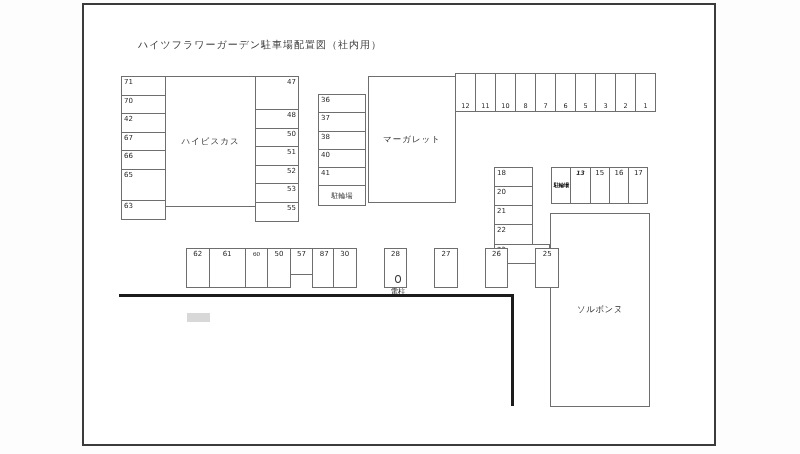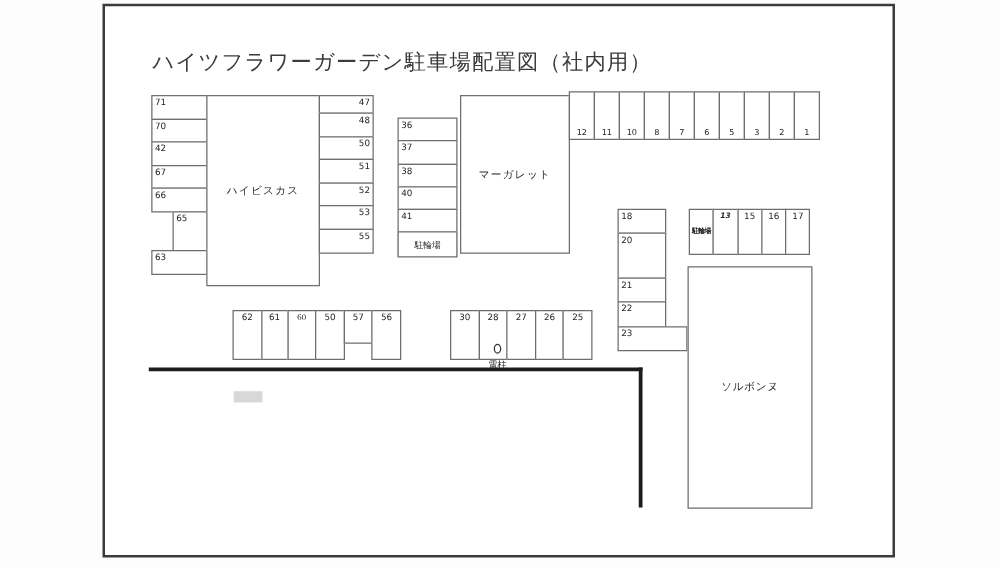--- a/index.html
+++ b/index.html
@@ -1,20 +1,20 @@
 <!DOCTYPE html>
 <html><head>
 <meta charset="utf-8">
 <style>
   html,body{margin:0;padding:0;background:#fdfdfd;}
   .stage{position:relative;width:800px;height:454px;background:#fdfdfd;overflow:hidden;
          font-family:"DejaVu Sans","Liberation Sans",sans-serif;}
   .page{position:absolute;left:82px;top:3px;width:634px;height:443px;background:#ffffff;
         border:2px solid #3b3b3b;box-sizing:border-box;}
-  .title{position:absolute;left:122px;top:38px;font-size:17px;color:#3a3a3a;letter-spacing:1px;white-space:nowrap;}
+  .title{position:absolute;left:138px;top:38px;font-size:10px;color:#3a3a3a;letter-spacing:1px;white-space:nowrap;}
   .hrow{position:absolute;display:flex;}
   .vcol{position:absolute;display:flex;flex-direction:column;}
   .cell{border:1px solid #6e6e6e;background:#fff;box-sizing:border-box;position:relative;
         font-size:7px;color:#1f1f1f;line-height:1;}
   .hrow .cell + .cell{margin-left:-1px;}
   .vcol .cell + .cell{margin-top:-1px;}
   .num-tl{padding:2px 0 0 2px;text-align:left;}
   .num-tr{padding:2px 2px 0 0;text-align:right;}
   .num-tc{padding:2px 0 0 0;text-align:center;}
   .num-bc{display:flex;align-items:flex-end;justify-content:center;padding-bottom:2px;}
@@ -40,28 +40,28 @@
   <div class="page"></div>
 
   <div class="title">ハイツフラワーガーデン駐車場配置図（社内用）</div>
 
   <div class="vcol" style="left:121px;top:76px;">
     <div class="cell num-tl" style="width:45px;height:19.6px;">71</div>
     <div class="cell num-tl" style="width:45px;height:19.6px;">70</div>
     <div class="cell num-tl" style="width:45px;height:19.6px;">42</div>
     <div class="cell num-tl" style="width:45px;height:19.6px;">67</div>
     <div class="cell num-tl" style="width:45px;height:19.6px;">66</div>
-    <div class="cell num-tl" style="width:45px;height:32px;margin-left:17px;">65</div>
+    <div class="cell num-tl" style="width:45px;height:32px;">65</div>
     <div class="cell num-tl" style="width:45px;height:19.6px;">63</div>
   </div>
 
-  <div class="building" style="left:165px;top:76px;width:91px;height:153px;">ハイビスカス</div>
+  <div class="building" style="left:165px;top:76px;width:91px;height:131px;">ハイビスカス</div>
 
   <div class="vcol" style="left:255px;top:76px;">
-    <div class="cell num-tr" style="width:44px;height:15px;">47</div>
+    <div class="cell num-tr" style="width:44px;height:34px;">47</div>
     <div class="cell num-tr" style="width:44px;height:19.6px;">48</div>
     <div class="cell num-tr" style="width:44px;height:19.6px;">50</div>
     <div class="cell num-tr" style="width:44px;height:19.6px;">51</div>
     <div class="cell num-tr" style="width:44px;height:19.6px;">52</div>
     <div class="cell num-tr" style="width:44px;height:19.6px;">53</div>
     <div class="cell num-tr" style="width:44px;height:19.6px;">55</div>
   </div>
 
   <div class="vcol" style="left:318px;top:94px;">
     <div class="cell num-tl" style="width:48px;height:19.3px;">36</div>
@@ -84,46 +84,46 @@
     <div class="cell num-bc" style="width:21px;height:39px;font-size:6.5px;">7</div>
     <div class="cell num-bc" style="width:21px;height:39px;font-size:6.5px;">6</div>
     <div class="cell num-bc" style="width:21px;height:39px;font-size:6.5px;">5</div>
     <div class="cell num-bc" style="width:21px;height:39px;font-size:6.5px;">3</div>
     <div class="cell num-bc" style="width:21px;height:39px;font-size:6.5px;">2</div>
     <div class="cell num-bc" style="width:21px;height:39px;font-size:6.5px;">1</div>
   </div>
 
   <div class="vcol" style="left:494px;top:167px;">
     <div class="cell num-tl" style="width:39px;height:20.2px;">18</div>
-    <div class="cell num-tl" style="width:39px;height:37px;">20</div>
+    <div class="cell num-tl" style="width:39px;height:20px;">20</div>
     <div class="cell num-tl" style="width:39px;height:20.2px;">21</div>
     <div class="cell num-tl" style="width:39px;height:20.2px;">22</div>
     <div class="cell num-tl" style="width:56px;height:20.2px;">23</div>
   </div>
 
   <div class="hrow" style="left:551px;top:167px;">
     <div class="cell tiny-bike" style="width:20.3px;height:36.5px;">駐輪場</div>
     <div class="cell num-tc slant" style="width:20.3px;height:36.5px;">13</div>
     <div class="cell num-tc" style="width:20.3px;height:36.5px;">15</div>
     <div class="cell num-tc" style="width:20.3px;height:36.5px;">16</div>
     <div class="cell num-tc" style="width:20.3px;height:36.5px;">17</div>
   </div>
 
   <div class="building" style="left:550px;top:213px;width:100px;height:194px;letter-spacing:0.5px;">ソルボンヌ</div>
 
   <div class="hrow" style="left:186px;top:248px;">
     <div class="cell num-tc" style="width:23.6px;height:40px;">62</div>
-    <div class="cell num-tc" style="width:22px;height:40px;">61</div>
+    <div class="cell num-tc" style="width:37px;height:40px;">61</div>
     <div class="cell num-tc" style="width:23.6px;height:40px;font-family:Liberation Serif, serif;">60</div>
     <div class="cell num-tc" style="width:23.6px;height:40px;">50</div>
     <div class="cell num-tc" style="width:23.6px;height:27px;">57</div>
-    <div class="cell num-tc" style="width:23.6px;height:40px;">56</div>
+    <div class="cell num-tc" style="width:23.6px;height:40px;">87</div>
   </div>
 
-  <div class="hrow" style="left:360px;top:248px;">
+  <div class="hrow" style="left:333px;top:248px;gap:28px;">
     <div class="cell num-tc" style="width:23.6px;height:40px;">30</div>
     <div class="cell num-tc" style="width:23.6px;height:40px;">28</div>
     <div class="cell num-tc" style="width:23.6px;height:40px;">27</div>
     <div class="cell num-tc" style="width:23.6px;height:40px;">26</div>
     <div class="cell num-tc" style="width:23.6px;height:40px;">25</div>
   </div>
 
   <div class="pole-circle"></div>
   <div class="pole-label">電柱</div>
 

